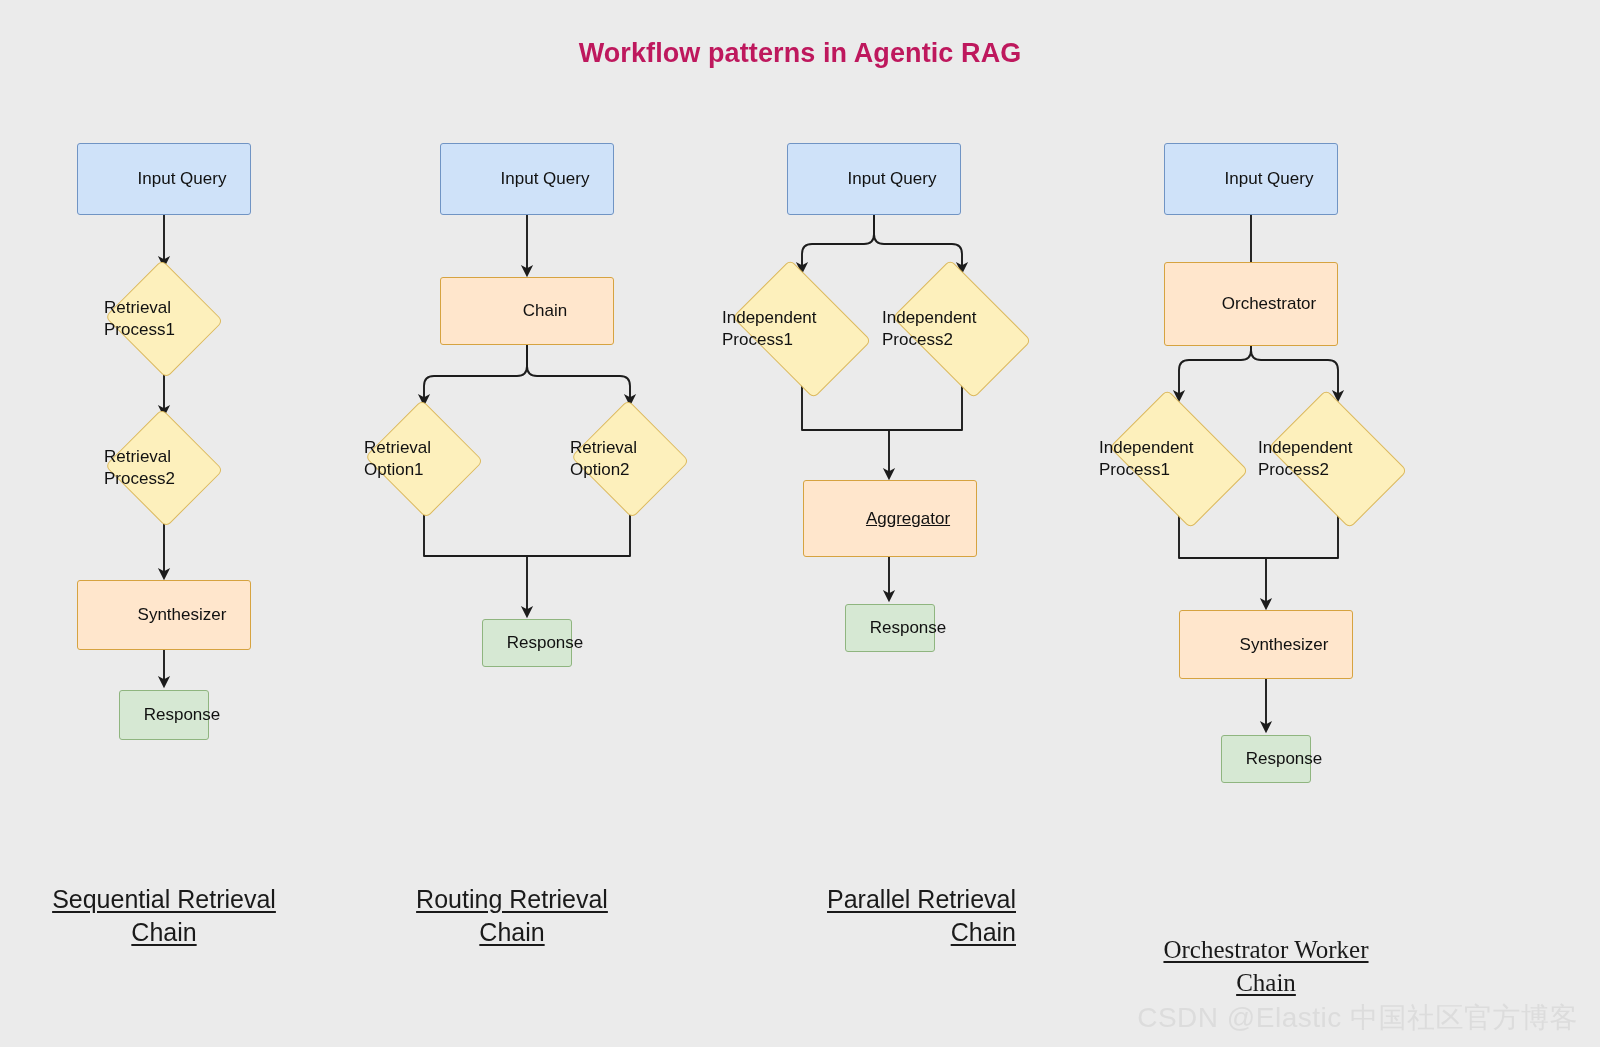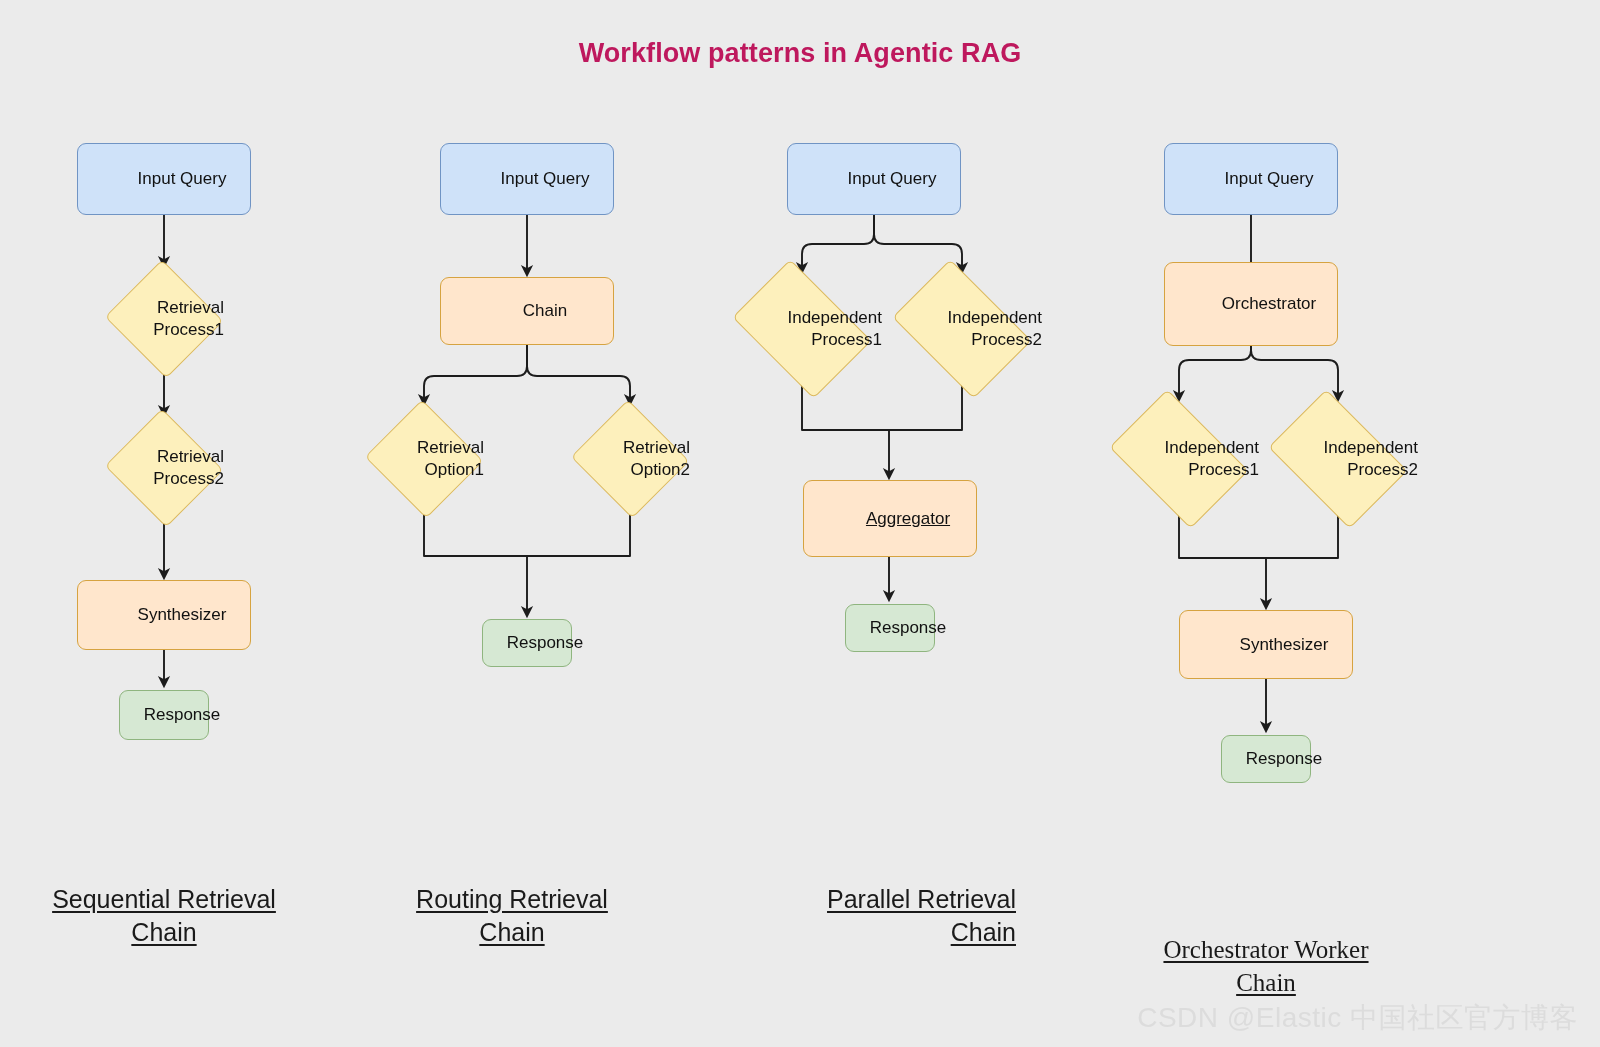--- a/index.html
+++ b/index.html
@@ -39,21 +39,21 @@
     display: flex;
     align-items: center;
     justify-content: center;
     text-align: center;
     font-size: 17px;
     line-height: 1.28;
     color: #111111;
     white-space: pre-line;
   }
   .rect {
-    border-radius: 9px;
+    border-radius: 3px;
     border: 1.4px solid;
     padding-left: 36px;
   }
   .rect.blue   { background: #cfe2f9; border-color: #7094c4; }
   .rect.orange { background: #ffe6cc; border-color: #d6a340; }
   .rect.green  { background: #d6e8d3; border-color: #8fb57f; }
 
   
   .diamond {
     background: transparent;
@@ -68,21 +68,21 @@
     transform: translate(-50%, -50%) rotate(45deg);
     background: #fdf0bc;
     border: 1.4px solid #dcb95c;
     border-radius: 6px;
     z-index: 0;
   }
   .diamond .dtext {
     position: relative;
     z-index: 1;
     width: 130%;
-    text-align: right;
+    text-align: left;
   }
 
   .caption {
     position: absolute;
     text-align: center;
     font-size: 25px;
     line-height: 1.32;
     color: #1a1a1a;
     white-space: pre-line;
   }

